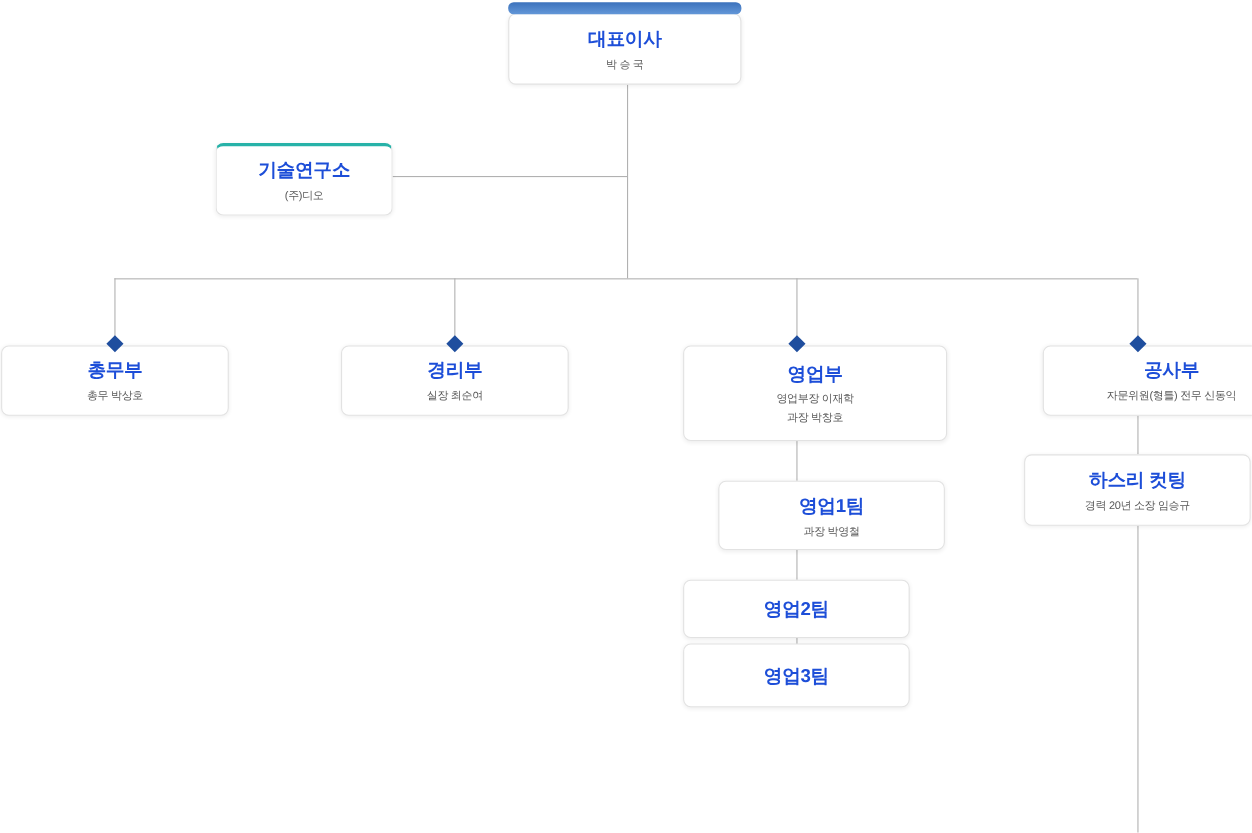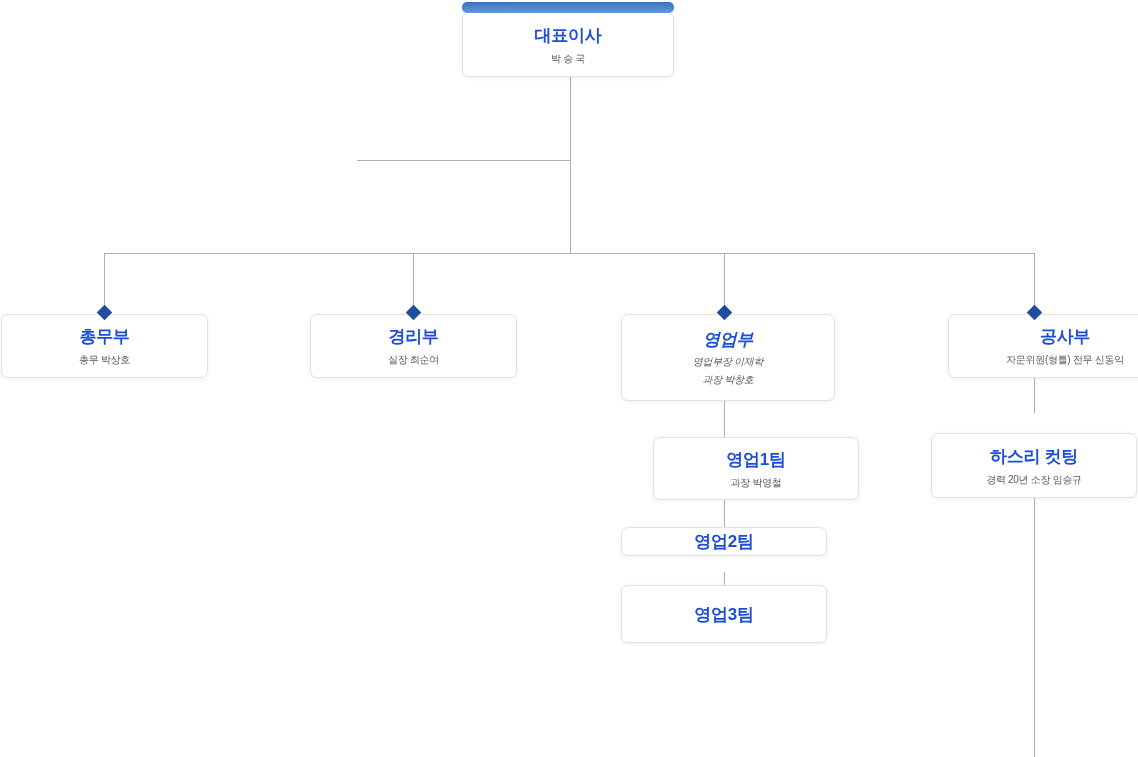--- a/index.html
+++ b/index.html
@@ -37,26 +37,26 @@
   .diamond {
     position:absolute; width:11px; height:11px; background:#1f4e9e;
     transform:rotate(45deg); z-index:4;
   }
 
   
   .n-ceo          { left:462px; top:12px;  width:212px; height:65px; }
   .n-lab          { left:196px; top:130px; width:161px; height:66px; }
   .n-general      { left:1px;   top:314px; width:207px; height:64px; }
   .n-accounting   { left:310px; top:314px; width:207px; height:64px; }
-  .n-sales        { left:621px; top:314px; width:214px; height:87px; gap:4px;font-style:italic; }
+  .n-sales        { left:621px; top:314px; width:240px; height:87px; gap:4px; }
   .n-construction { left:948px; top:314px; width:234px; height:64px; }
   .n-sales1       { left:621px; top:437px; width:206px; height:63px;margin-left:32px; }
-  .n-sales2       { left:621px; top:527px; width:206px; height:29px; }
+  .n-sales2       { left:621px; top:527px; width:206px; height:53px; }
   .n-sales3       { left:621px; top:585px; width:206px; height:58px; }
-  .n-hasri        { left:931px; top:433px; width:206px; height:65px; }
+  .n-hasri        { left:931px; top:413px; width:206px; height:65px; }
 </style>
 </head>
 <body>
 
 <div class="stage">
 
   <div class="line v" style="left:570px; top:77px;  height:176px;"></div>
   <div class="line h" style="left:357px; top:160px; width:213px;"></div>
   <div class="line h" style="left:104px; top:253px; width:930px;"></div>
   <div class="line v" style="left:104px;  top:253px; height:61px;"></div>
@@ -73,20 +73,24 @@
   <div class="diamond" style="left:408px;   top:307px;"></div>
   <div class="diamond" style="left:718.5px; top:307px;"></div>
   <div class="diamond" style="left:1028.5px;top:307px;"></div>
 
   <div class="ceo-bar"></div>
   <div class="node n-ceo">
     <div class="title">대표이사</div>
     <div class="sub">박 승 국</div>
   </div>
 
+  <div class="node lab n-lab">
+    <div class="title">기술연구소</div>
+    <div class="sub">(주)디오</div>
+  </div>
 
   <div class="node n-general">
     <div class="title">총무부</div>
     <div class="sub">총무 박상호</div>
   </div>
 
   <div class="node n-accounting">
     <div class="title">경리부</div>
     <div class="sub">실장 최순여</div>
   </div>

